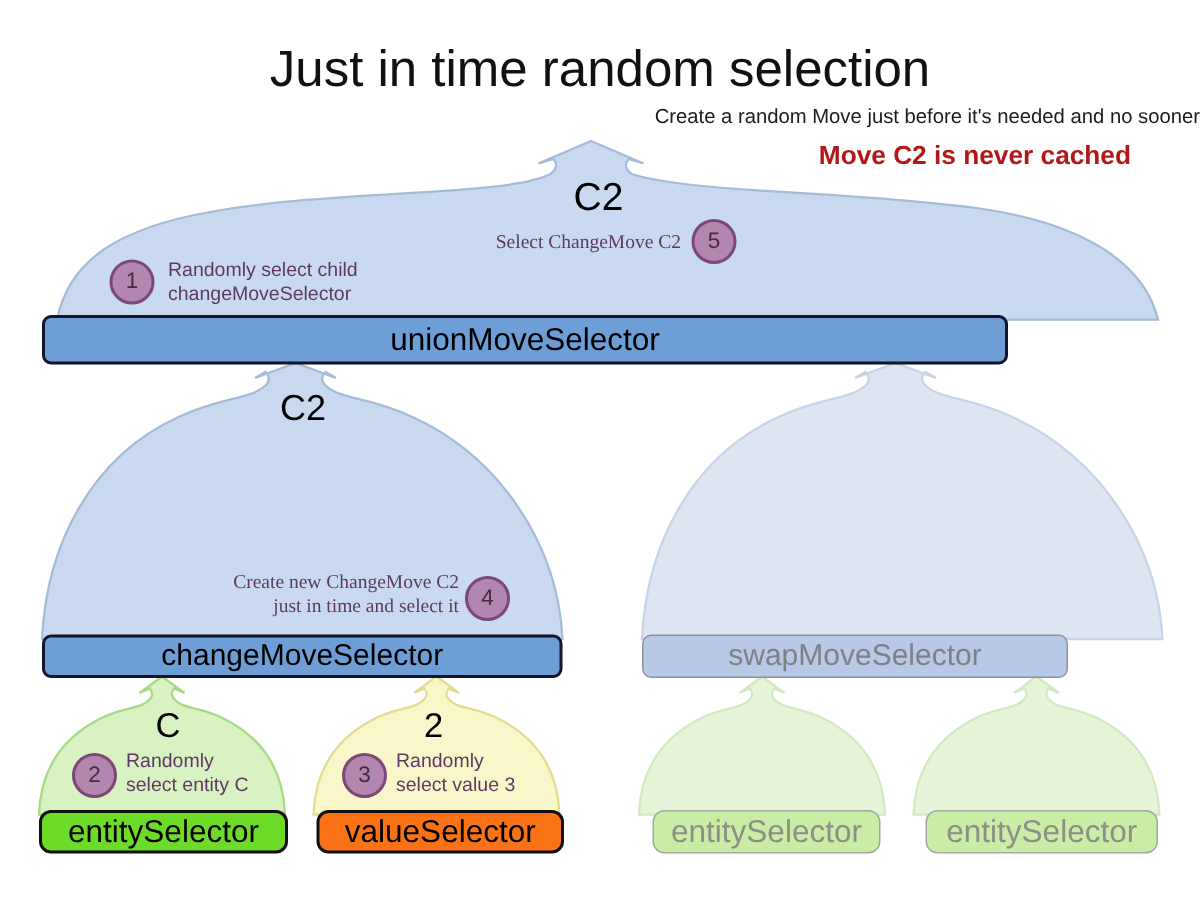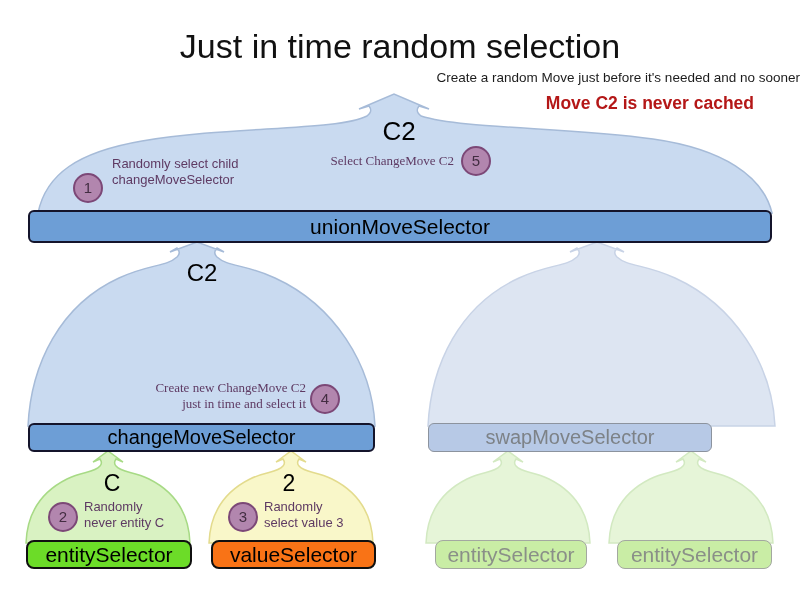--- a/index.html
+++ b/index.html
@@ -5,21 +5,21 @@
   html,body{margin:0;padding:0;background:#ffffff;}
   .canvas{position:relative;width:800px;height:600px;background:#ffffff;overflow:hidden;
           font-family:"Liberation Sans","DejaVu Sans",sans-serif;}
   .layer{position:absolute;left:0;top:0;}
   .abs{position:absolute;}
   .title{left:0;right:0;top:27px;text-align:center;font-size:34px;line-height:38px;color:#111;}
   .subtitle{left:0;right:0;top:70px;text-align:right;font-size:13.5px;color:#1c1c1c;}
   .note{right:46px;top:93px;font-size:17.5px;color:#b41717;font-weight:bold;}
   .bar{box-sizing:border-box;text-align:center;border-radius:6px;}
   .bar-active{background:#6d9ed6;border:2px solid #14142b;color:#000;}
-  .bar-union{left:28px;top:210px;width:744px;height:33px;font-size:21px;line-height:29px;}
+  .bar-union{left:28px;top:210px;width:644px;height:33px;font-size:21px;line-height:29px;}
   .bar-change{left:28px;top:423px;width:347px;height:29px;font-size:20px;line-height:25px;}
   .bar-swap{left:428px;top:423px;width:284px;height:29px;font-size:20px;line-height:27px;
             background:#b7c9e6;border:1px solid #8c939e;color:#7d8287;}
   .bar-bottom{border-radius:8px;height:29px;font-size:21px;line-height:25px;}
   .bar-entity{left:26px;top:540px;width:166px;background:#6cdc28;border:2px solid #101010;color:#000;}
   .bar-value{left:211px;top:540px;width:165px;background:#f97316;border:2px solid #101010;color:#000;}
   .bar-faded{background:#c9eda5;border:1px solid #a3a8a0;color:#8a8f88;line-height:27px;}
   .bar-fent1{left:435px;top:540px;width:152px;}
   .bar-fent2{left:617px;top:540px;width:155px;}
   .move-label{color:#000;transform:translateX(-50%);}
@@ -83,27 +83,27 @@
   <div class="abs move-label ml-mid">C2</div>
   <div class="abs move-label ml-c">C</div>
   <div class="abs move-label ml-2">2</div>
 
   <div class="abs badge" style="left:73px;top:173px;">1</div>
   <div class="abs badge" style="left:48px;top:502px;">2</div>
   <div class="abs badge" style="left:228px;top:502px;">3</div>
   <div class="abs badge" style="left:310px;top:384px;">4</div>
   <div class="abs badge" style="left:461px;top:146px;">5</div>
 
-  <div class="abs anno" style="left:112px;top:156px;">
+  <div class="abs anno" style="left:112px;top:172px;">
     <div>Randomly select child</div>
     <div>changeMoveSelector</div>
   </div>
   <div class="abs anno" style="left:84px;top:499px;">
     <div>Randomly</div>
-    <div>never entity C</div>
+    <div>select entity C</div>
   </div>
   <div class="abs anno" style="left:264px;top:499px;">
     <div>Randomly</div>
     <div>select value 3</div>
   </div>
   <div class="abs anno right" style="left:103px;top:380px;width:203px;">
     <div>Create new ChangeMove C2</div>
     <div>just in time and select it</div>
   </div>
   <div class="abs anno right" style="left:255px;top:153px;width:199px;">

